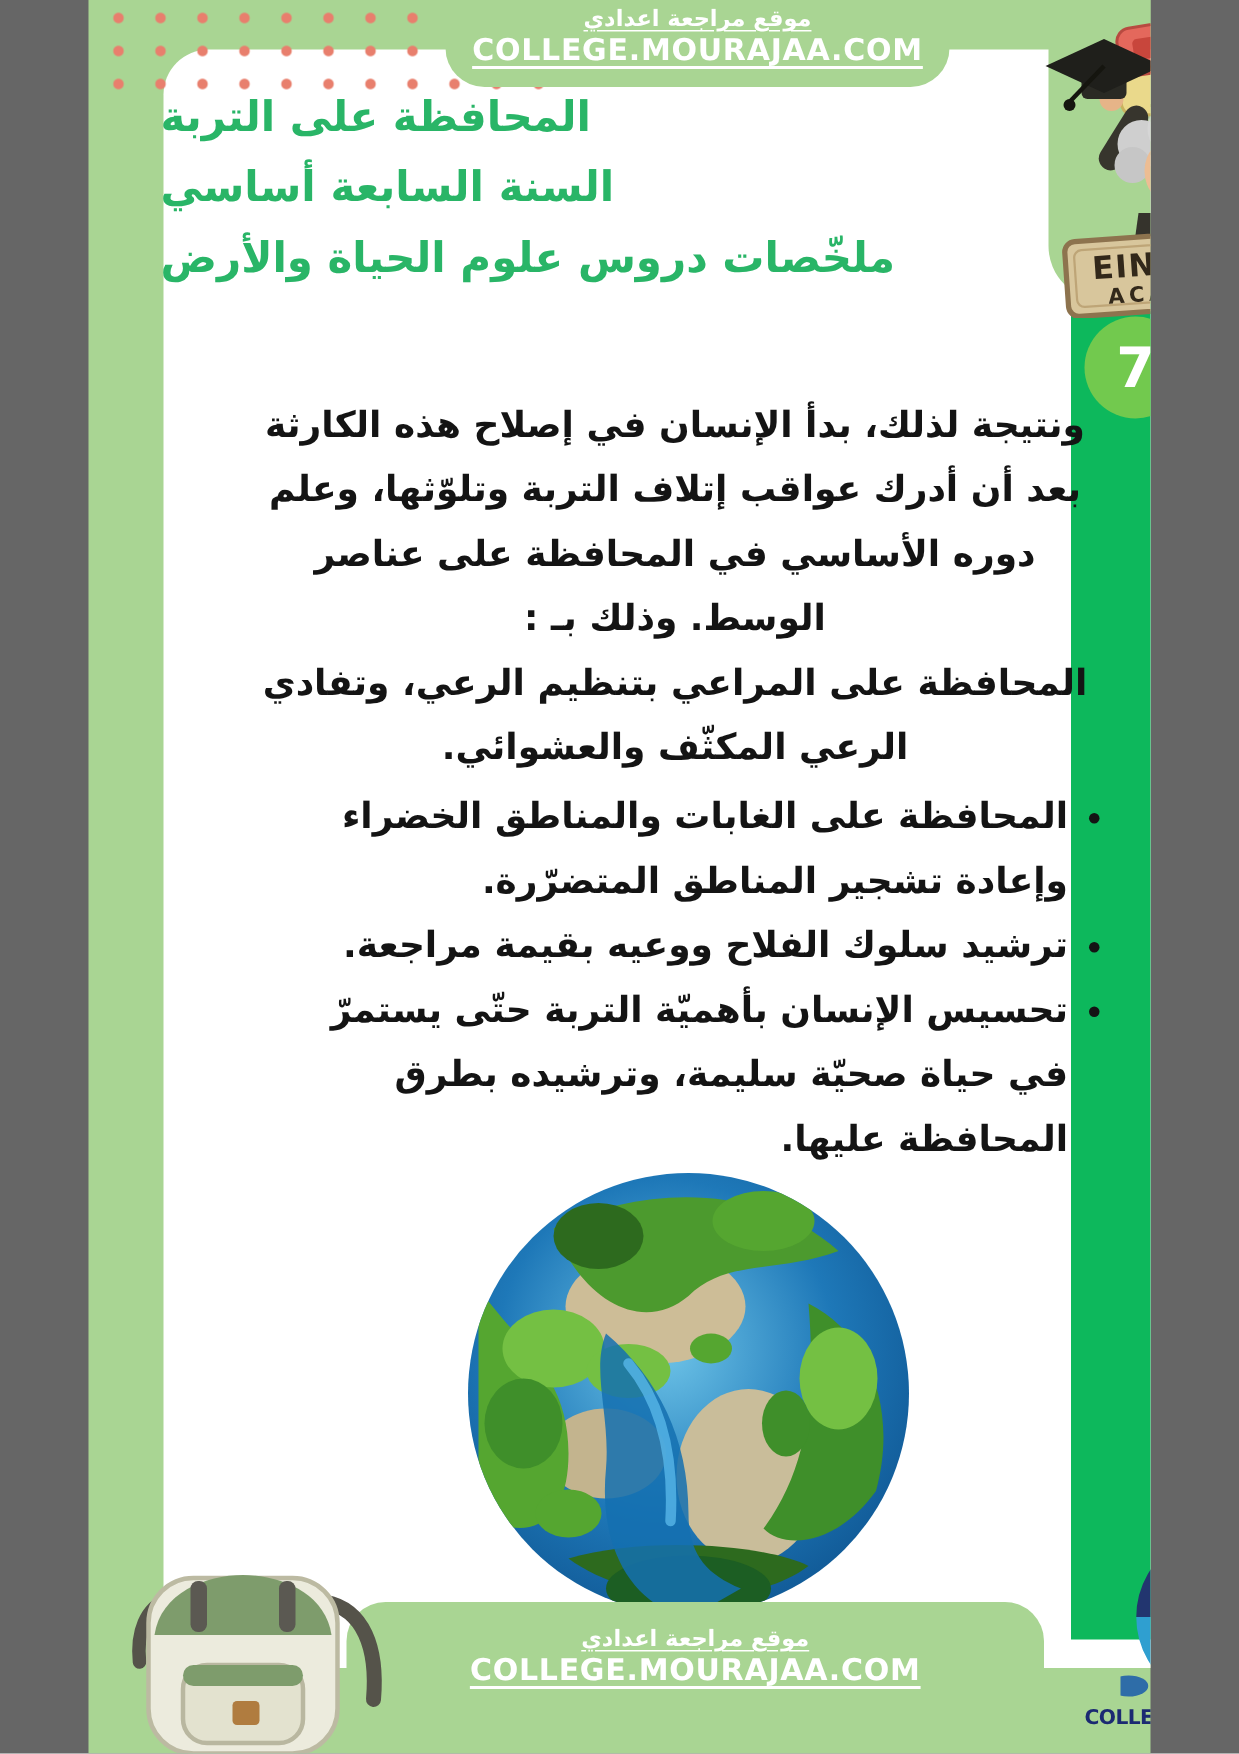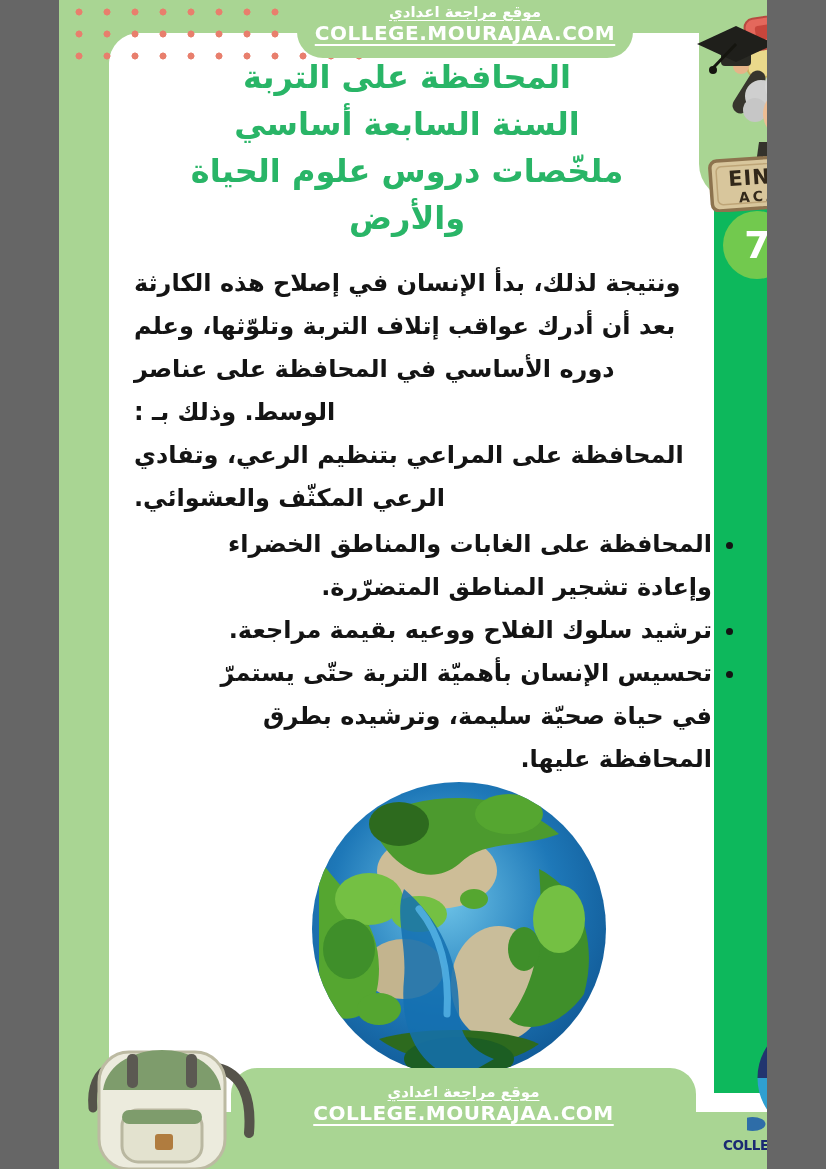--- a/index.html
+++ b/index.html
@@ -28,37 +28,37 @@
   }
   .site-label {
     color:#ffffff; font-weight:bold; font-size:15px; direction:rtl;
     text-decoration:underline; text-underline-offset:3px;
   }
   .site-url {
     color:#ffffff; font-weight:bold; font-size:20px; letter-spacing:.5px;
     text-decoration:underline; text-underline-offset:4px;
   }
   .doc-title {
-    position:absolute; left:74px; top:54px; width:548px;
-    text-align:center; direction:rtl;
-    color:#29b567; font-weight:bold; font-size:32px; line-height:47px;
+    position:absolute; left:48px; top:54px; width:548px;
+    text-align:left; direction:rtl;
+    color:#29b567; font-weight:bold; font-size:28px; line-height:47px;
   }
   .green-bar {
     position:absolute; left:655px; top:197px; width:85px; height:896px;
     background:#0db85c;
   }
   .page-circle {
     position:absolute; left:664px; top:211px; width:68px; height:68px;
     border-radius:50%; background:#72c94e; color:#fff;
     font-size:37px; font-weight:bold;
     display:flex; align-items:center; justify-content:center;
   }
   .body-text {
     position:absolute; left:75px; top:262px; width:632px;
-    direction:rtl; text-align:left; white-space:pre-line;
+    direction:rtl; text-align:center; white-space:pre-line;
     color:#141414; font-weight:bold; font-size:24px; line-height:43px;
   }
   .bullets {
     position:absolute; left:75px; top:523px; width:592px;
     direction:rtl; list-style:disc; margin:0; padding:0 14px 0 0;
     color:#141414; font-weight:bold; font-size:24px; line-height:43px;
   }
   .bullets li { white-space:pre-line; }
   .footer-bump {
     position:absolute; left:172px; top:1068px; width:465px; height:101px;

